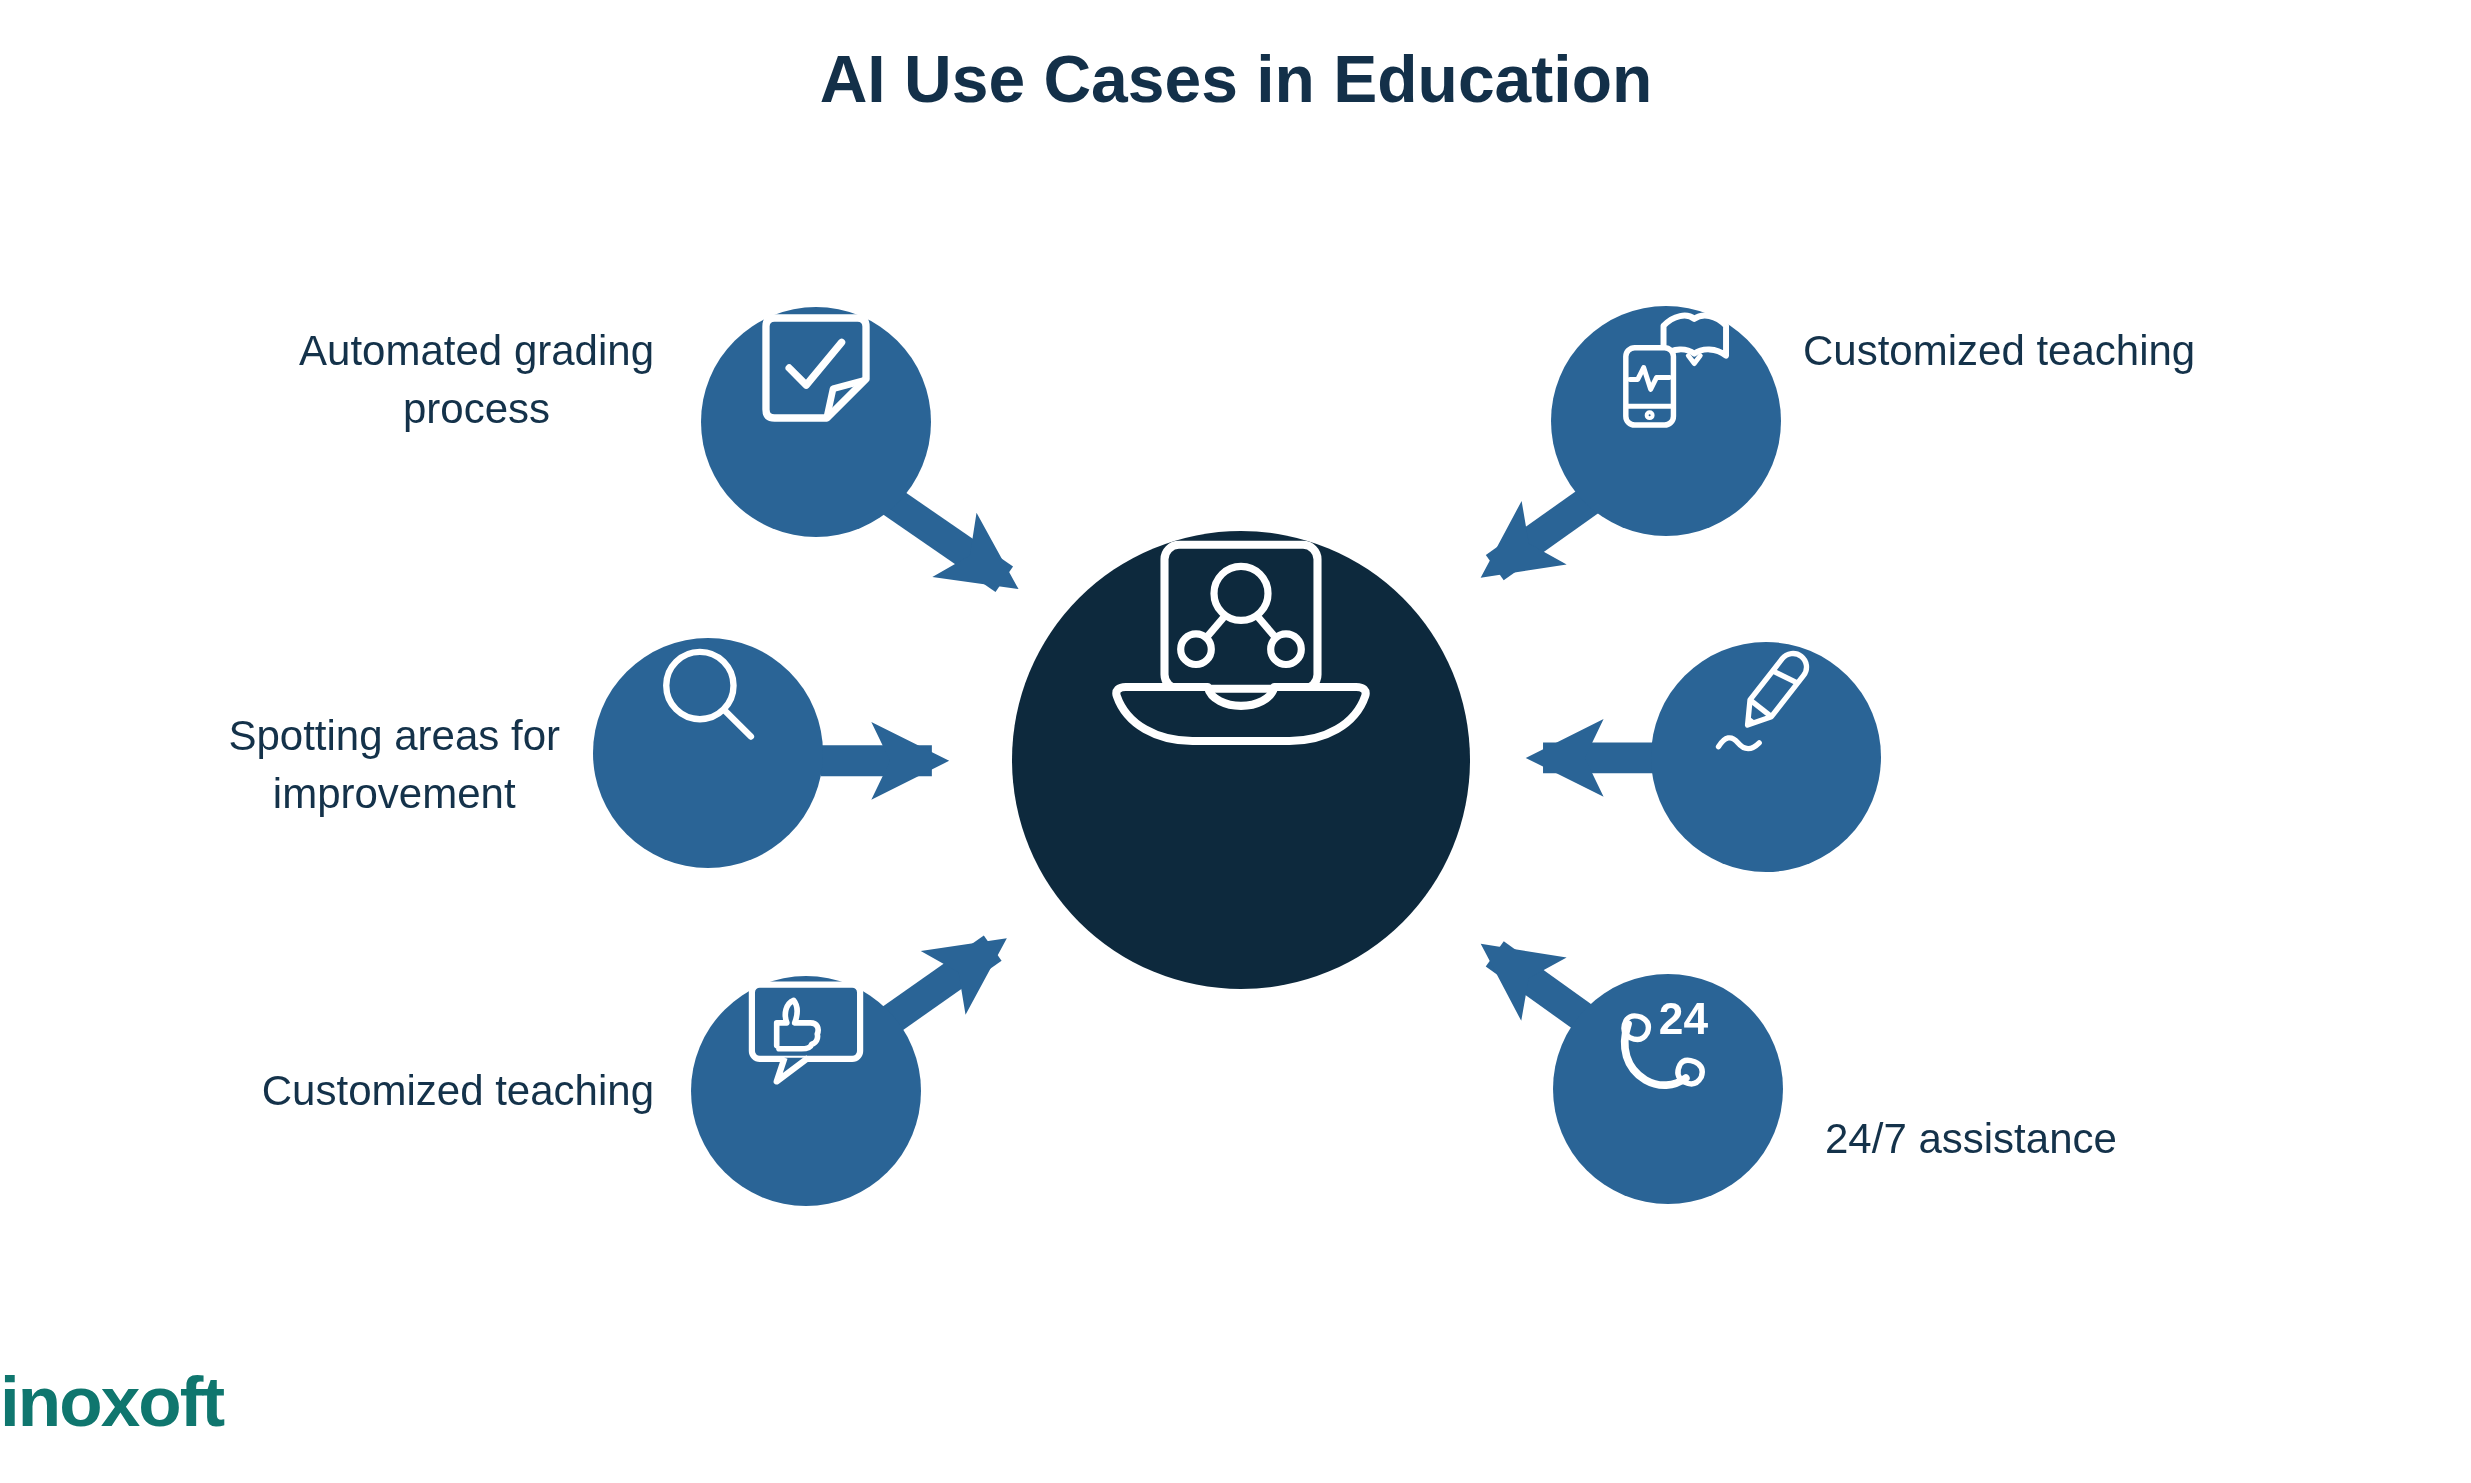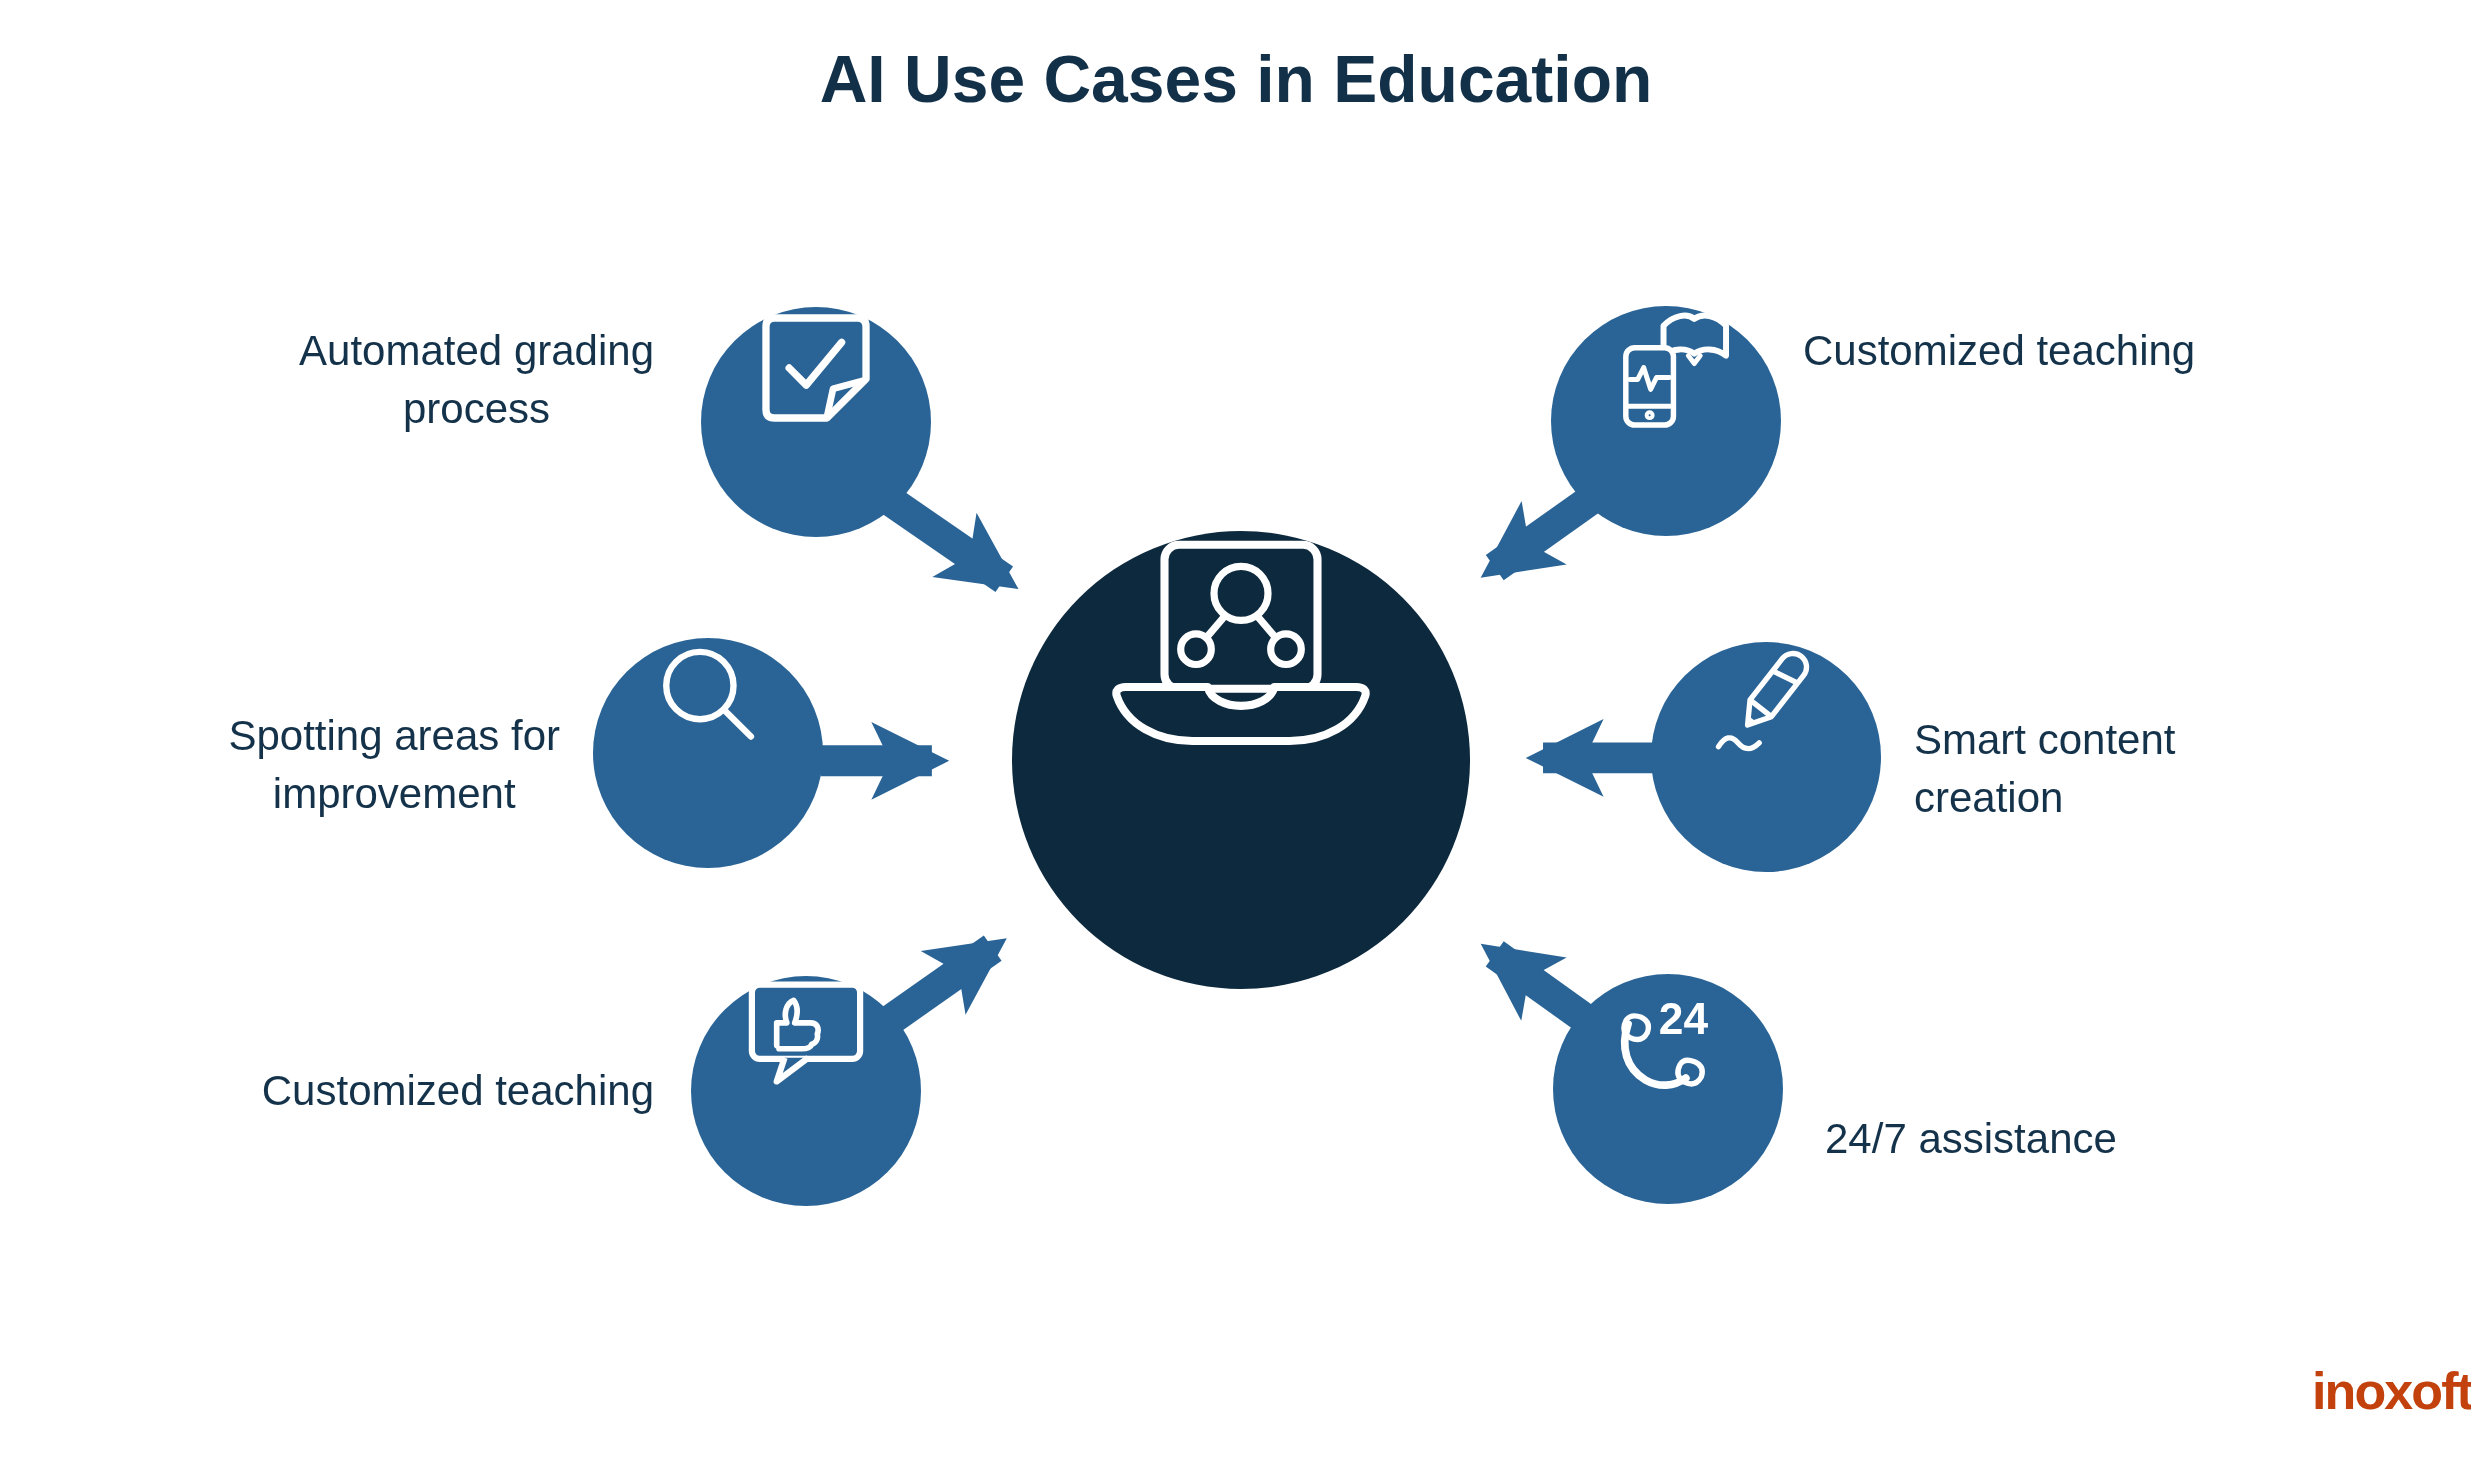--- a/index.html
+++ b/index.html
@@ -31,22 +31,22 @@
   .l-right { text-align: center; }
   .label-tl { right: 1818px; top: 322px; }
   .label-lm { right: 1912px; top: 707px; }
   .label-bl { right: 1818px; top: 1062px; white-space: nowrap; }
   .label-tr { left: 1803px; top: 322px; white-space: nowrap; }
   .label-rm { left: 1914px; top: 711px; }
   .label-br { left: 1825px; top: 1110px; white-space: nowrap; }
 
   .logo {
     position: absolute; top: 1361px; left: 0; width: 100%;
-    text-align: right; font-size: 52px; font-weight: 800;
-    color: #c2410c; letter-spacing: -1.9px;
+    text-align: left; font-size: 71px; font-weight: 800;
+    color: #0f766e; letter-spacing: -1.9px;
   }
 </style>
 </head>
 <body>
 
 <div class="canvas">
 
   <h1 class="title">AI Use Cases in Education</h1>
 
   <svg class="arrows" viewBox="0 0 2560 1536" width="2472" height="1483">
@@ -137,24 +137,20 @@
   <div class="label l-right label-lm">
     <span>Spotting areas for</span>
     <span>improvement</span>
   </div>
   <div class="label l-right label-bl">
     <span>Customized teaching</span>
   </div>
   <div class="label label-tr">
     <span>Customized teaching</span>
   </div>
-  <div class="label label-rm">
-    <span>Smart content</span>
-    <span>creation</span>
-  </div>
   <div class="label label-br">
     <span>24/7 assistance</span>
   </div>
 
   <div class="logo">inoxoft</div>
 
 </div>
 
 
 </body></html>

